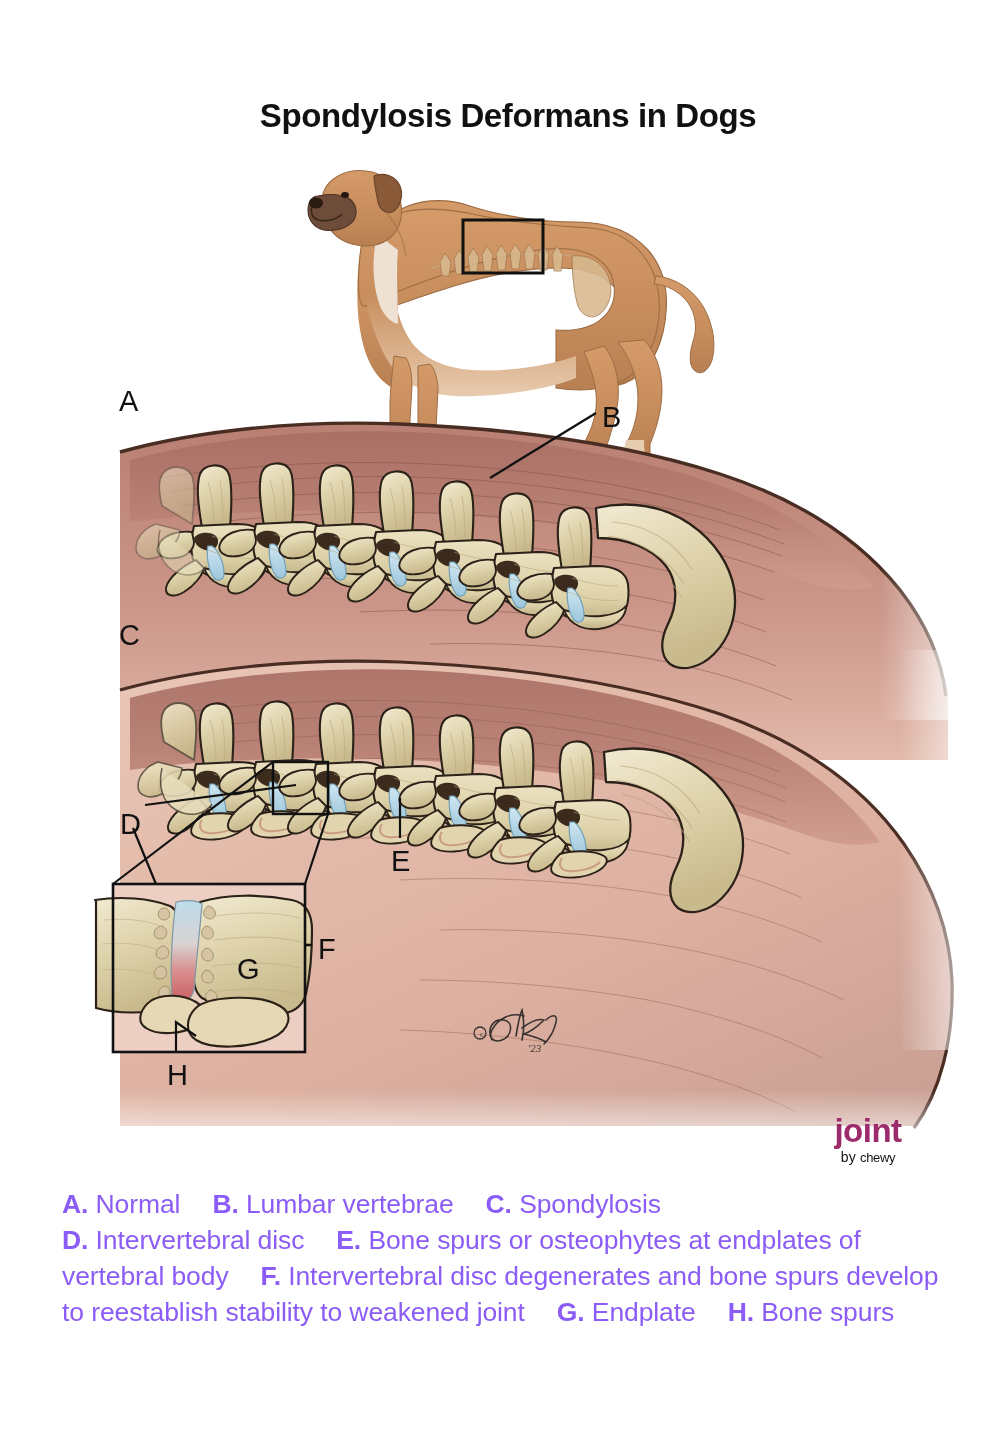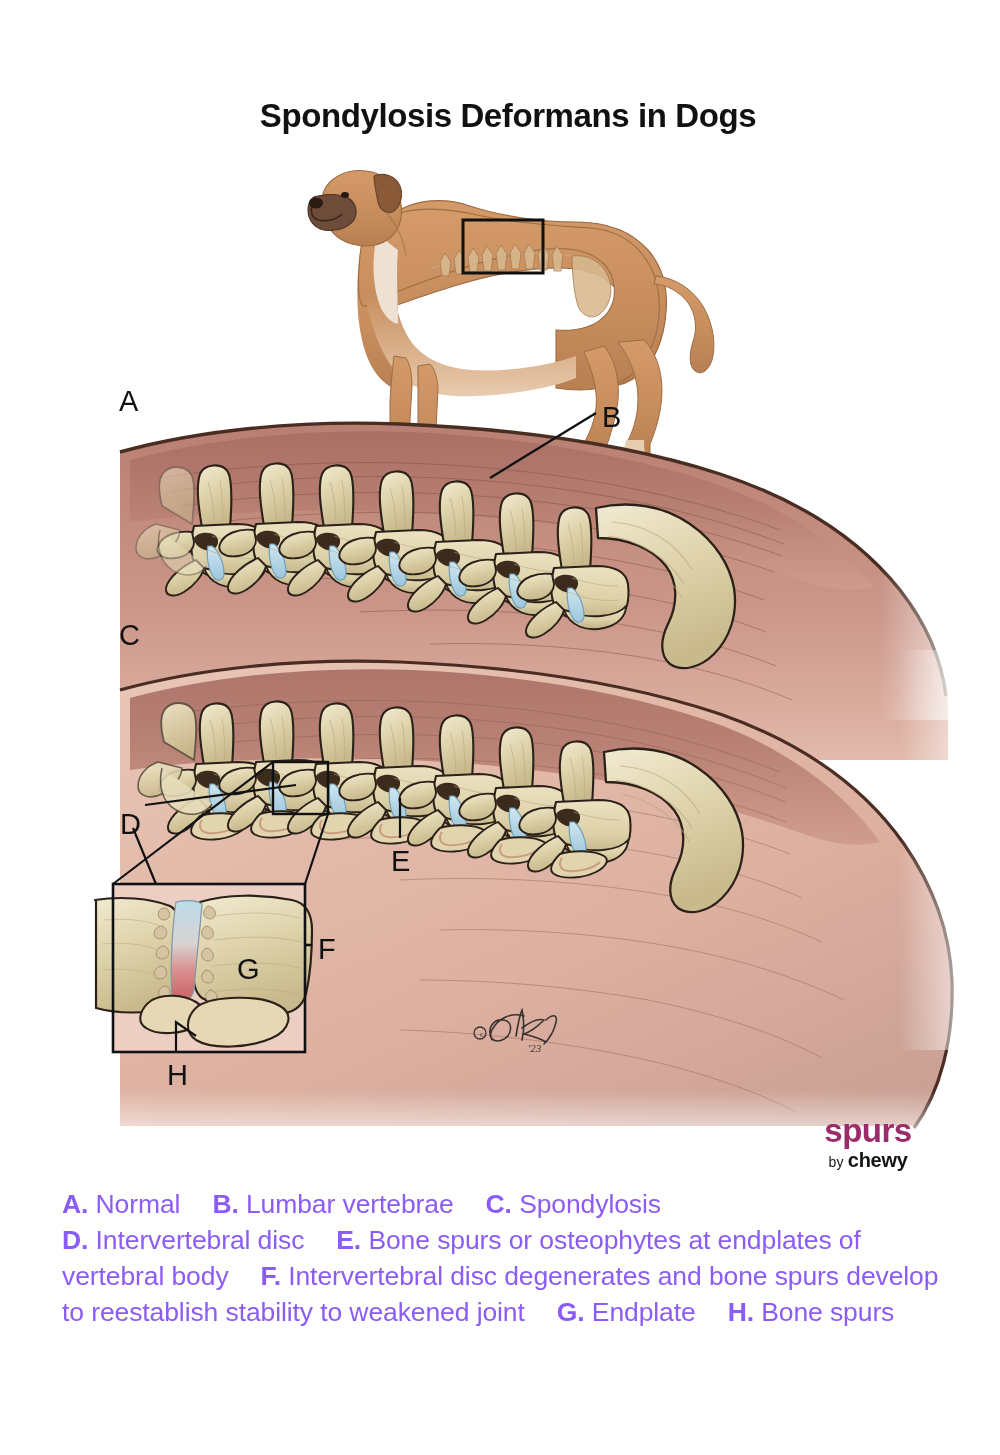--- a/index.html
+++ b/index.html
@@ -66,22 +66,22 @@
     line-height: 1;
   }
   .logo-sub {
     margin-top: 3px;
     font-size: 14px;
     color: #141414;
     line-height: 1;
     letter-spacing: 0.2px;
   }
   .logo-sub .chewy {
-    font-weight: bold;
-    font-size: 20px;
+    font-weight: normal;
+    font-size: 13px;
     letter-spacing: -0.3px;
   }
 
   
   .legend {
     position: absolute;
     left: 62px;
     top: 1186px;
     width: 890px;
     font-size: 26.5px;
@@ -513,21 +513,21 @@
   <div class="fig-label" style="left:119px; top:387px;">A</div>
   <div class="fig-label" style="left:602px; top:403px;">B</div>
   <div class="fig-label" style="left:119px; top:621px;">C</div>
   <div class="fig-label" style="left:120px; top:810px;">D</div>
   <div class="fig-label" style="left:391px; top:847px;">E</div>
   <div class="fig-label" style="left:318px; top:935px;">F</div>
   <div class="fig-label" style="left:237px; top:955px;">G</div>
   <div class="fig-label" style="left:167px; top:1061px;">H</div>
 
   <div class="logo">
-    <div class="logo-main">spurs</div>
+    <div class="logo-main">joint</div>
     <div class="logo-sub">
       <span>by</span>
       <span class="chewy">chewy</span>
     </div>
   </div>
 
   <div class="legend">
     <span><b>A.</b> <span>Normal</span></span><span class="gap"></span><span class="gap"></span><span><b>B.</b> <span>Lumbar vertebrae</span></span><span class="gap"></span><span class="gap"></span><span><b>C.</b> <span>Spondylosis</span></span><br><span><b>D.</b> <span>Intervertebral disc</span></span><span class="gap"></span><span class="gap"></span><span><b>E.</b> <span>Bone spurs or osteophytes at endplates of vertebral body</span></span><span class="gap"></span><span class="gap"></span><span><b>F.</b> <span>Intervertebral disc degenerates and bone spurs develop to reestablish stability to weakened joint</span></span><span class="gap"></span><span class="gap"></span><span><b>G.</b> <span>Endplate</span></span><span class="gap"></span><span class="gap"></span><span><b>H.</b> <span>Bone spurs</span></span>
   </div>
 

